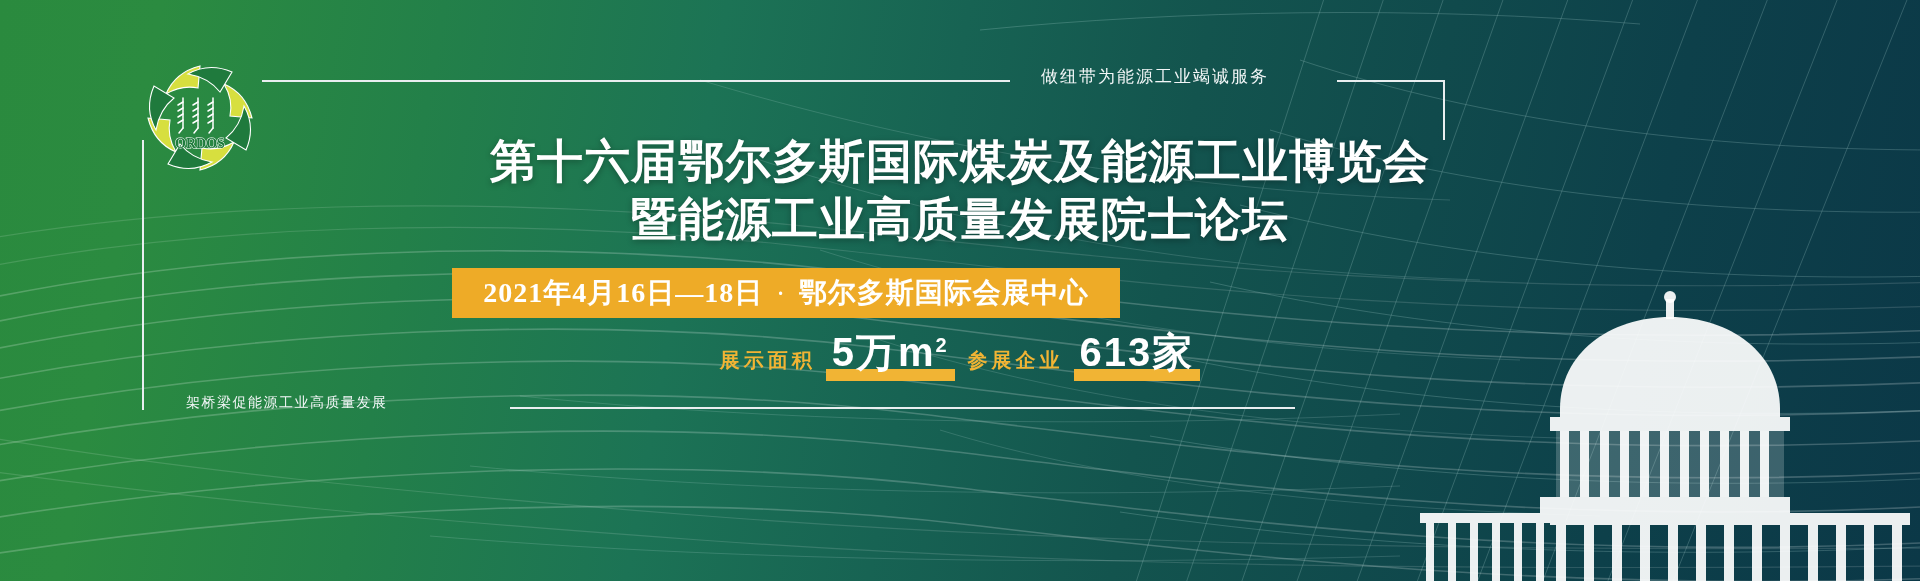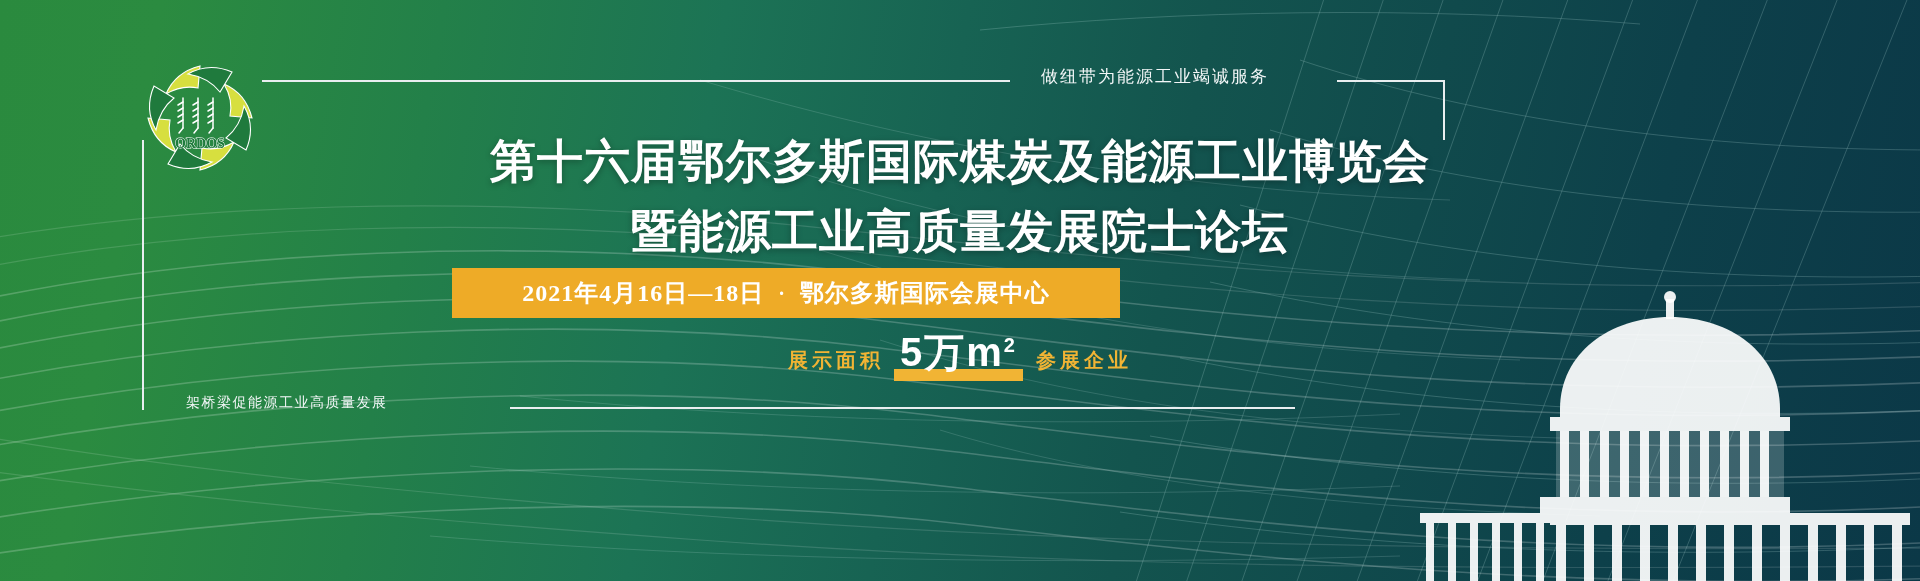--- a/index.html
+++ b/index.html
@@ -56,32 +56,32 @@
     font-family:"Liberation Serif","DejaVu Serif",serif;
     color:#ffffff;
   }
   .title-line1{
     font-size:46px;font-weight:bold;letter-spacing:1px;line-height:1.22;
     text-shadow:0 2px 6px rgba(0,0,0,.30);
     text-align:center;
   }
   .title-line2{
     font-size:46px;font-weight:bold;letter-spacing:1px;line-height:1.22;
-    margin-top:14px;
+    margin-top:2px;
     text-shadow:0 2px 6px rgba(0,0,0,.30);
   }
 
   
   .date-bar{
     position:absolute;left:452px;top:268px;width:668px;height:50px;
     background:#eeab27;display:flex;align-items:center;justify-content:center;
   }
   .date-bar .dtxt{
     font-family:"Liberation Serif","DejaVu Serif",serif;
-    font-size:24px;color:#ffffff;letter-spacing:1px;white-space:nowrap;
+    font-size:28px;color:#ffffff;letter-spacing:1px;white-space:nowrap;
     font-weight:bold;
   }
   .date-bar .sep{padding:0 14px;font-size:20px;}
 
   
   .stats{
     position:absolute;left:0;right:0;top:332px;
     display:flex;align-items:flex-end;justify-content:center;gap:13px;
   }
   .stat{display:flex;align-items:flex-end;gap:10px;}
@@ -279,17 +279,21 @@
     <div class="stat">
       <span class="lab">展示面积</span>
       <span class="valwrap">
         <span class="bar"></span>
         <span class="val"><span>5万m</span><sup>2</sup></span>
       </span>
     </div>
 
     <div class="stat">
       <span class="lab">参展企业</span>
+      <span class="valwrap">
+        <span class="bar"></span>
+        <span class="val">613家</span>
+      </span>
     </div>
 
   </div>
 
 </div>
 
 </body></html>

